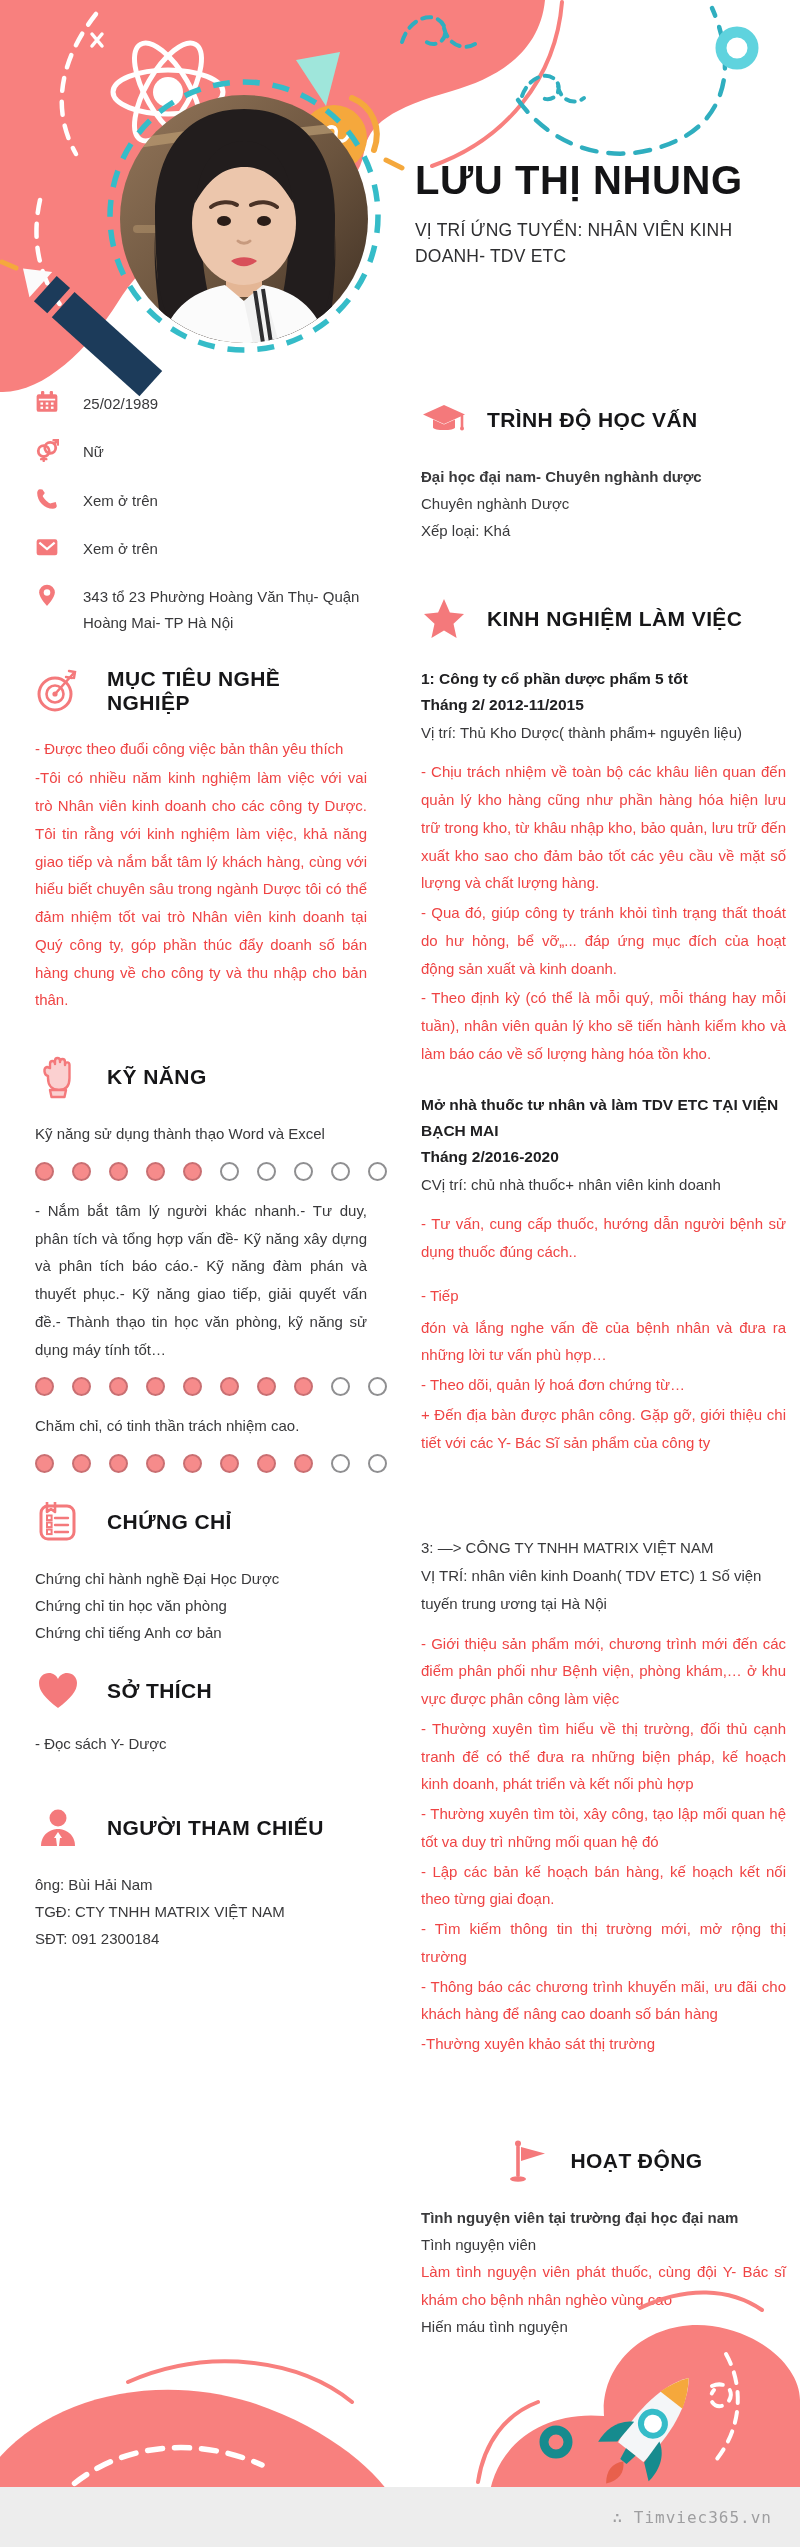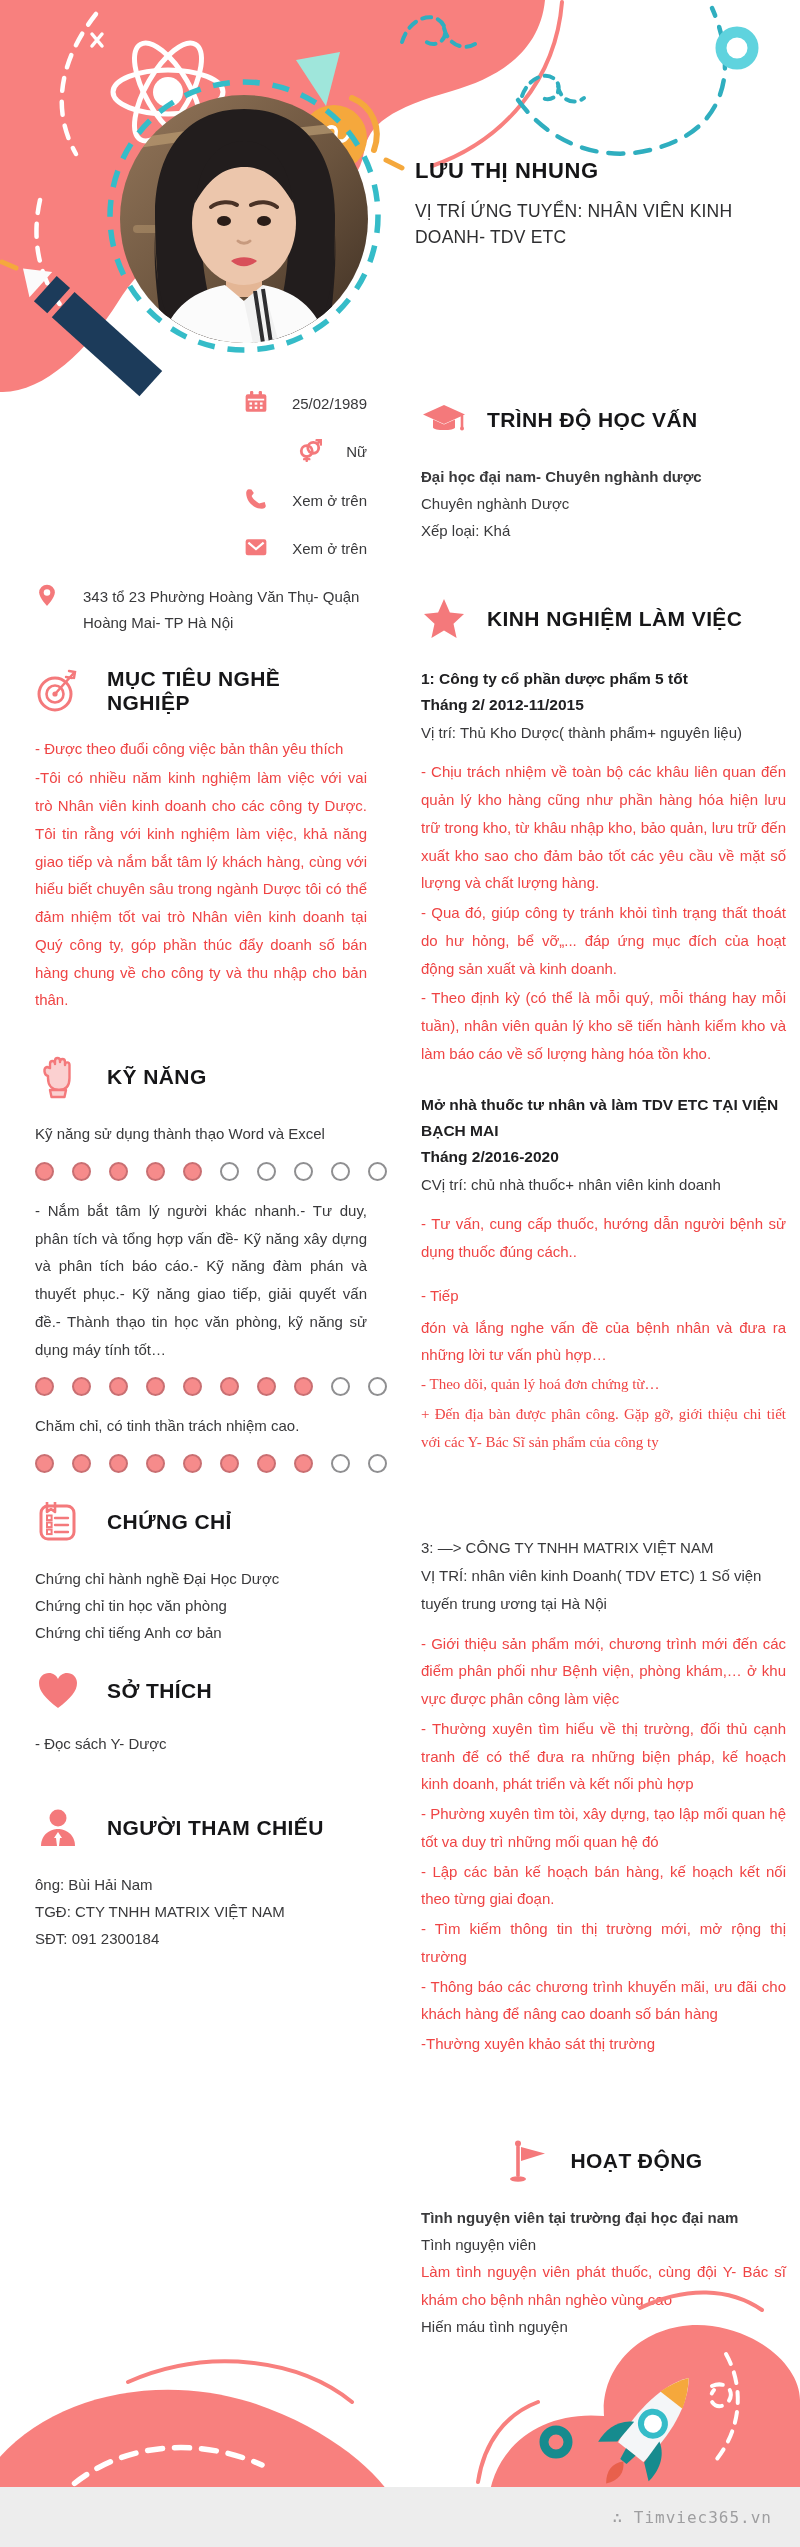--- a/index.html
+++ b/index.html
@@ -11,42 +11,42 @@
   *{margin:0;padding:0;box-sizing:border-box;}
   html,body{background:#fff;}
   body{font-family:"Liberation Sans",sans-serif;color:var(--body-text);}
   .page{position:relative;width:800px;height:2547px;margin:0 auto;background:#fff;overflow:hidden;}
 
   
   .cv-header{position:relative;height:345px;}
   .deco-svg{position:absolute;left:0;top:0;pointer-events:none;}
   .avatar-wrap{position:absolute;left:103px;top:75px;width:282px;height:282px;}
   .id-block{position:absolute;left:415px;top:158px;width:350px;}
-  .id-block h1{font-size:22px;font-weight:bold;color:#141416;letter-spacing:.6px;}
+  .id-block h1{font-size:40px;font-weight:bold;color:#141416;letter-spacing:.6px;}
   .id-block .role{margin-top:14px;font-size:17.5px;color:#2E2E30;line-height:1.5;letter-spacing:.2px;}
 
   
   .main{display:flex;align-items:flex-start;height:2160px;overflow:hidden;}
   .col-left{width:385px;padding:44px 18px 0 35px;}
   .col-right{flex:1;padding:52px 14px 0 36px;}
 
   
-  .contact-row{display:flex;align-items:flex-start;margin-bottom:20px;justify-content:flex-end;}
+  .contact-row{display:flex;align-items:flex-start;margin-bottom:20px;}
   .contact-row .cicon{width:24px;height:24px;flex:0 0 24px;margin-right:24px;margin-top:1px;}
   .contact-row .ctext{font-size:15px;line-height:1.75;color:#39393B;padding-top:2px;}
 
   
   .sec-head{display:flex;align-items:center;margin:30px 0 20px 0;}
   .sec-head .hicon{width:46px;height:46px;flex:0 0 46px;display:flex;align-items:center;justify-content:center;}
   .sec-head .hlabel{margin-left:26px;font-size:21px;font-weight:bold;color:#161618;letter-spacing:.4px;}
   .col-right .sec-head .hlabel{margin-left:20px;}
 
   .p{font-size:15px;line-height:1.85;text-align:justify;color:#ef4444;}
   .p + .p{margin-top:2px;}
-  .mt-md{margin-top:14px;} .mt-lg{margin-top:30px;font-family:Liberation Serif, serif;}
+  .mt-md{margin-top:14px;} .mt-lg{margin-top:30px;}
   .b{font-weight:bold;color:#222224;}
   .simple{text-align:left;}
 
   
   .skill-label{font-size:15px;line-height:1.85;color:#39393B;margin-top:16px;}
   .skill-label.justify{text-align:justify;}
   .dots-row{display:flex;justify-content:space-between;width:352px;margin:14px 0 6px 0;}
   .dot{width:19px;height:19px;border-radius:50%;background:#fff;border:2px solid #8F8F91;}
   .dot.filled{background:var(--coral-fill);border-color:#C96F72;}
 
@@ -377,21 +377,21 @@
         <p class="p" style="margin-top:4px;"> đón và lắng nghe vấn đề của bệnh nhân và đưa ra những lời tư vấn phù hợp…</p>
         <p class="p mt-lg">- Theo dõi, quản lý hoá đơn chứng từ…</p>
         <p class="p mt-lg">+ Đến địa bàn được phân công. Gặp gỡ, giới thiệu chi tiết với các Y- Bác Sĩ sản phẩm của công ty</p>
       </div>
 
       <div class="job" style="margin-top:78px;">
         <div class="jpos">3: —&gt; CÔNG TY TNHH MATRIX VIỆT NAM</div>
         <div class="jpos">VỊ TRÍ: nhân viên kinh Doanh( TDV ETC) 1 Số viện tuyến trung ương tại Hà Nội</div>
         <p class="p">-  Giới thiệu sản phẩm mới, chương trình mới đến các điểm phân phối như Bệnh viện, phòng khám,… ở khu vực được phân công làm việc</p>
         <p class="p mt-md">- Thường xuyên tìm hiểu về thị trường, đối thủ cạnh tranh để có thể đưa ra những biện pháp, kế hoạch kinh doanh, phát triển và kết nối phù hợp</p>
-        <p class="p mt-md">- Phường xuyên tìm tòi, xây dựng, tạo lập mối quan hệ tốt va duy trì những mối quan hệ đó</p>
+        <p class="p mt-md">- Thường xuyên tìm tòi, xây công, tạo lập mối quan hệ tốt va duy trì những mối quan hệ đó</p>
         <p class="p mt-md">- Lập các bản kế hoạch bán hàng, kế hoạch kết nối theo từng giai đoạn.</p>
         <p class="p mt-md">- Tìm kiếm thông tin thị trường mới, mở rộng thị trường</p>
         <p class="p mt-md">- Thông báo các chương trình khuyến mãi, ưu đãi cho khách hàng để nâng cao doanh số bán hàng</p>
         <p class="p mt-md">-Thường xuyên khảo sát thị trường</p>
       </div>
 
       <div class="sec-head" style="margin-top:80px;justify-content:center;">
         <span class="hicon">
           <svg width="46" height="46" viewBox="0 0 46 46">
             <circle cx="13" cy="5.5" r="3" fill="#F4797B"></circle>

